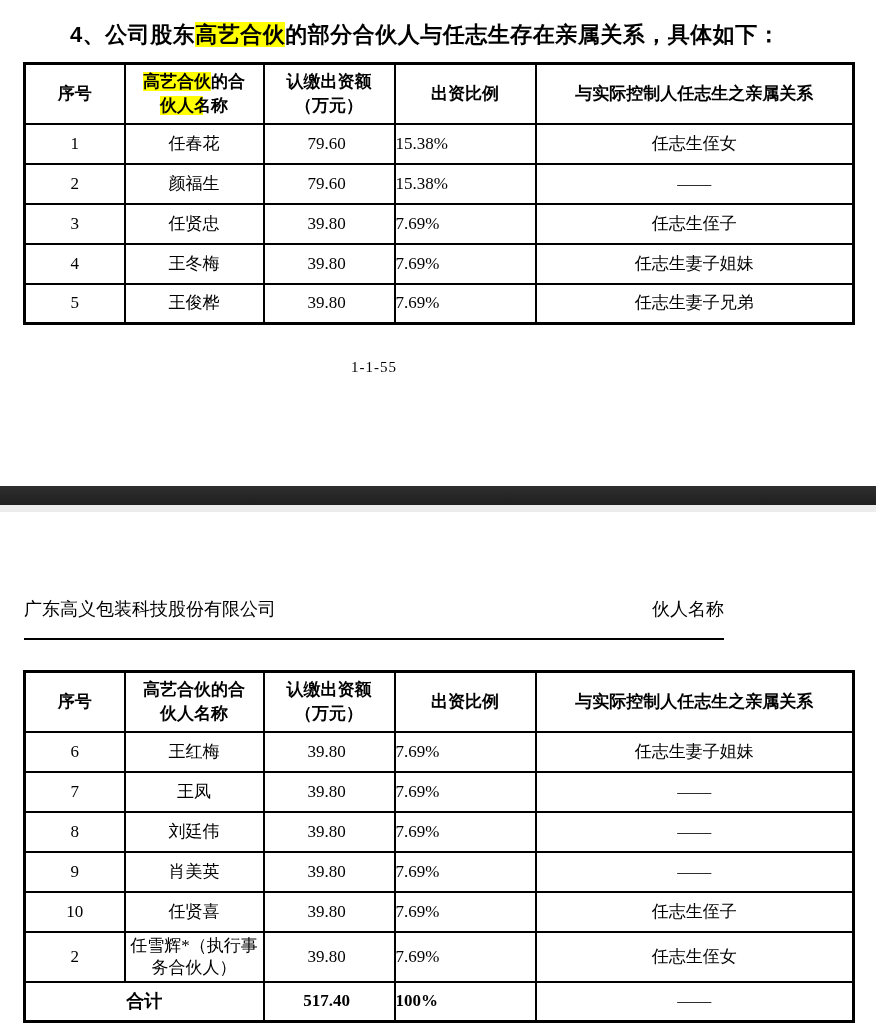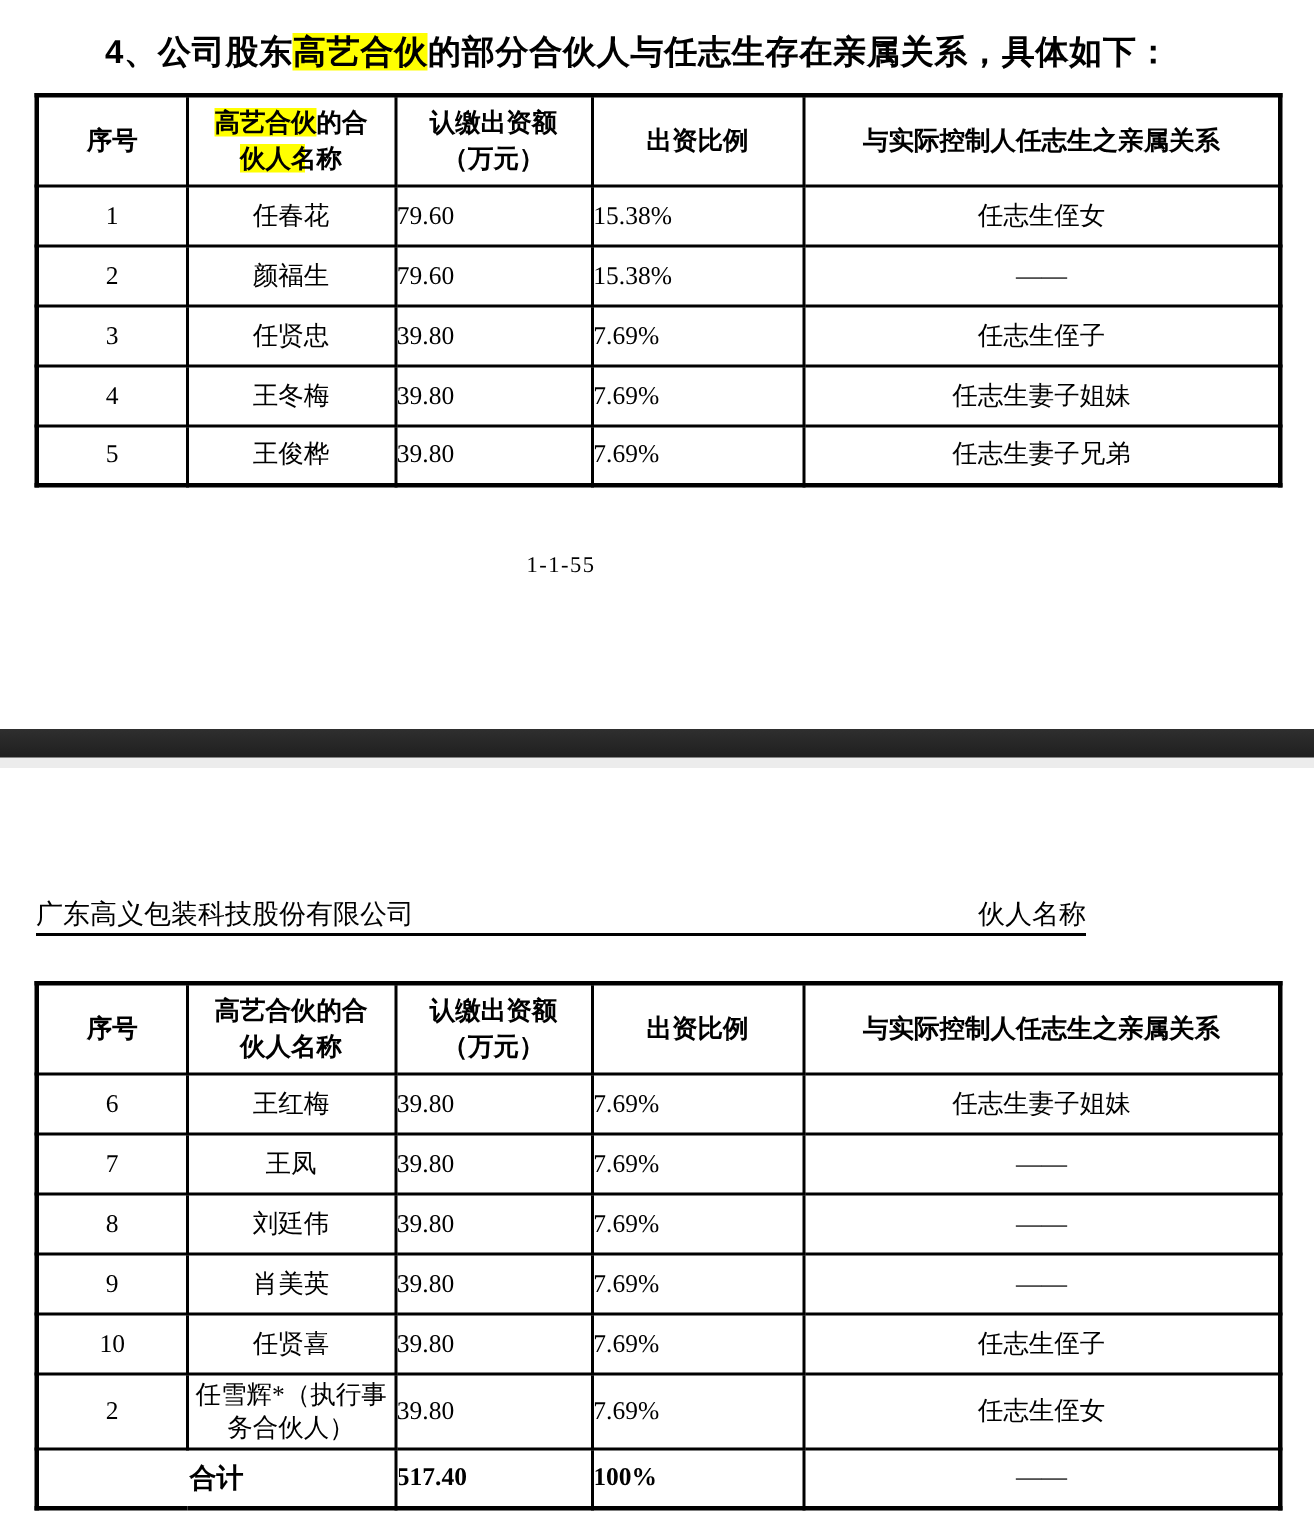--- a/index.html
+++ b/index.html
@@ -34,42 +34,42 @@
   }
   .doc-table th,.doc-table td{
     border:2px solid #000;text-align:center;vertical-align:middle;
     overflow:hidden;
   }
   .doc-table th{
     height:60px;font-size:17px;line-height:24px;font-weight:bold;
     font-family:"Liberation Sans","DejaVu Sans",sans-serif;
   }
   .doc-table td{height:40px;font-size:17px;line-height:22px;}
-  .doc-table td.amt{text-align:left;padding-right:5px;}
+  .doc-table td.amt{text-align:center;padding-right:5px;}
   .doc-table td.ratio{text-align:left;padding-right:3px;}
   #table2 tbody tr:nth-child(6) td{height:50px;}
   tr.total-row td{height:40px;border-radius:13px;}
   tr.total-row td.lbl{font-weight:bold;font-size:18px;
     font-family:"Liberation Sans","DejaVu Sans",sans-serif;}
   tr.total-row td.amt,tr.total-row td.ratio{font-weight:bold;}
 
   
-  .page-number{margin-top:44px;text-align:center;font-size:15px;letter-spacing:1px;}
+  .page-number{margin-top:34px;text-align:center;font-size:15px;letter-spacing:1px;}
 
   
   .page-separator{height:26px;width:876px;background:var(--gutter);}
   .page-separator .bar{
     height:19px;margin-top:3px;width:100%;
     background:linear-gradient(#2f2f2f,#1f1f1f);
   }
 
   
   .running-header{
     margin:86px 1px 0 1px;display:flex;justify-content:space-between;align-items:flex-end;
-    font-size:18px;line-height:22px;padding-bottom:2px;border-bottom:2.5px solid #000;
+    font-size:18px;line-height:22px;padding-bottom:18px;border-bottom:2.5px solid #000;
   }
   .page-2 table.doc-table{margin-top:30px;}
 </style>
 </head>
 <body>
 
 <div class="page page-1">
   <div class="doc-heading">
     <span>4、</span><span>公司股东</span><span class="hl">高艺合伙</span><span>的部分合伙人与任志生存在亲属关系，具体如下：</span>
   </div>

